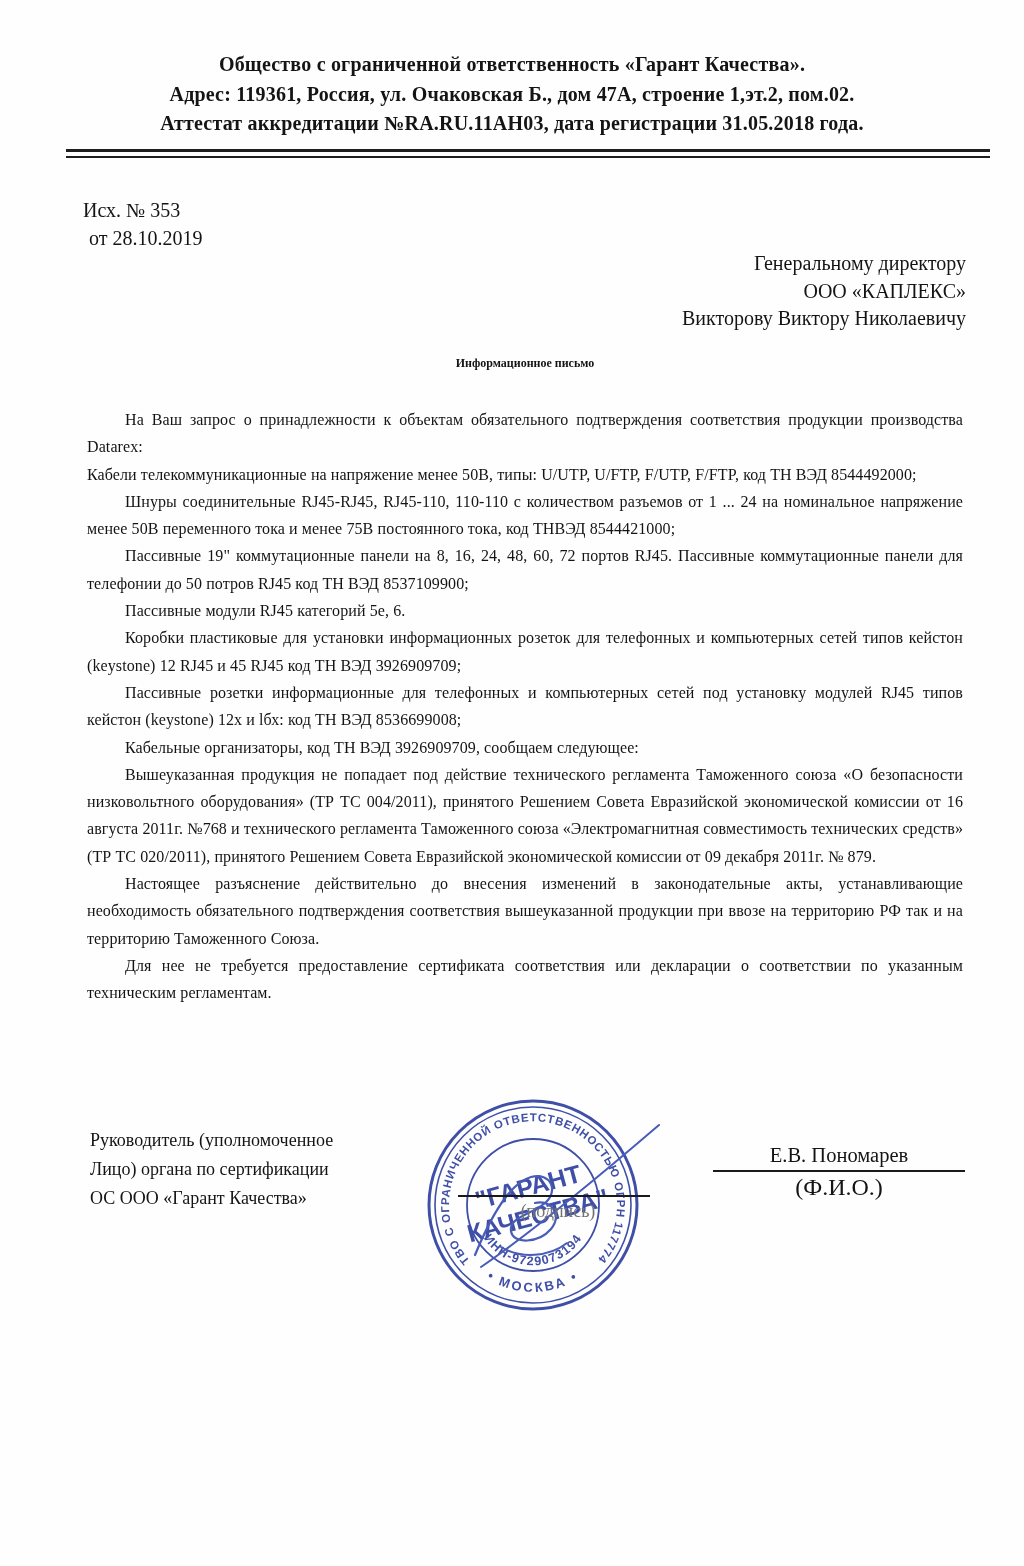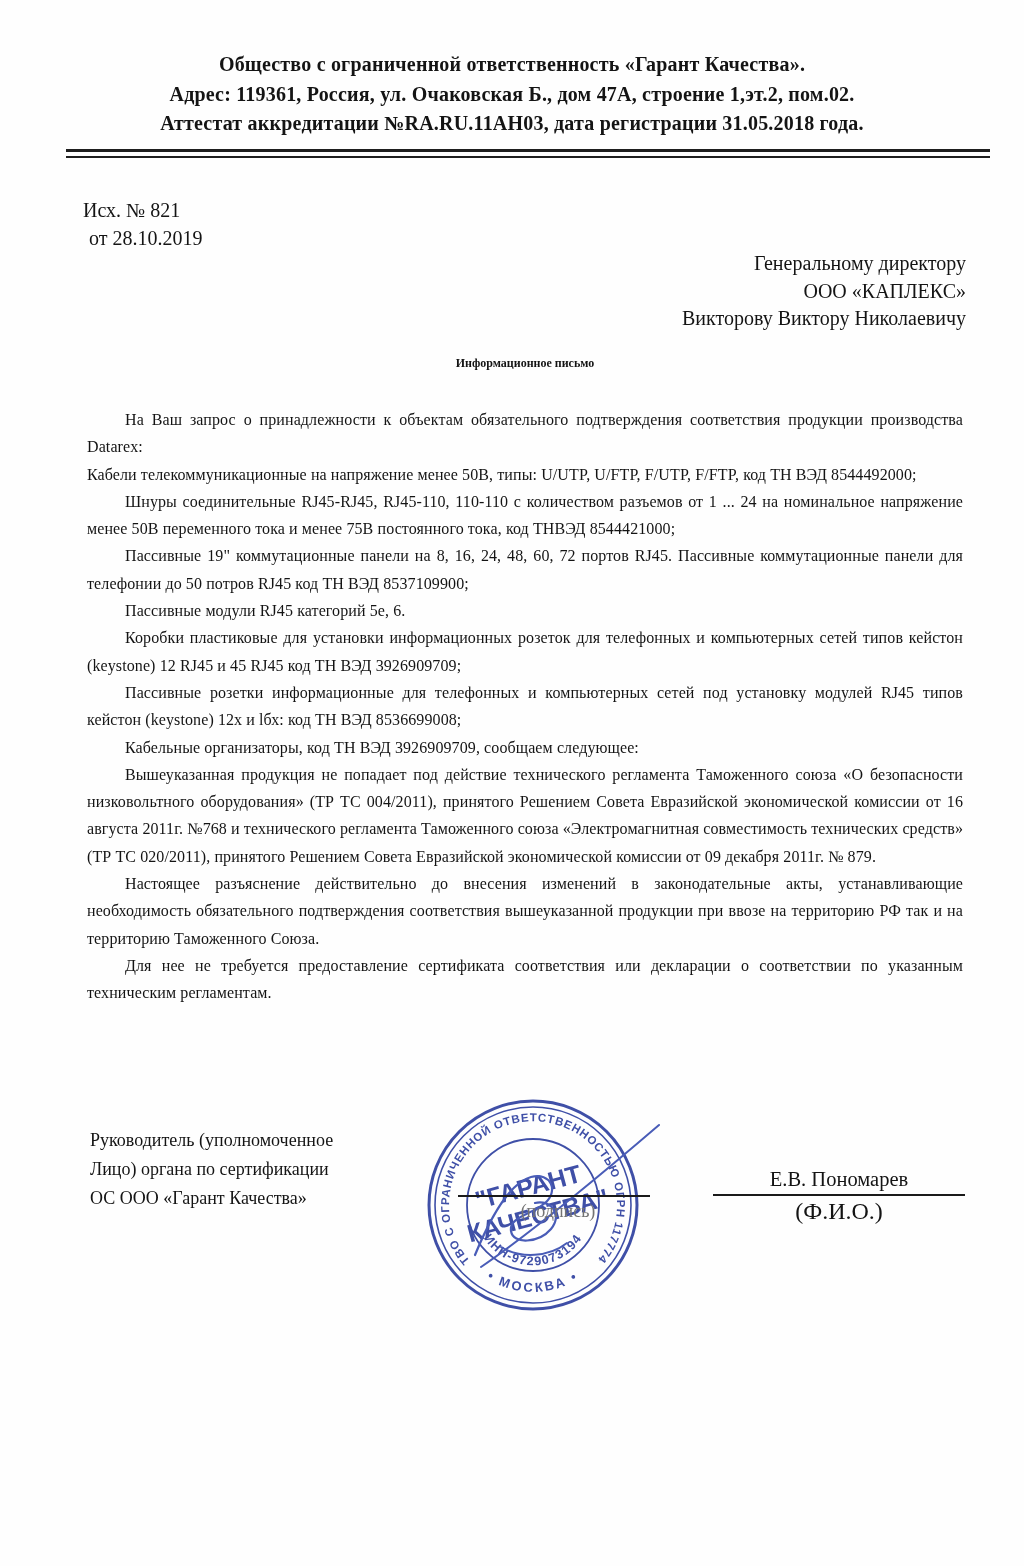--- a/index.html
+++ b/index.html
@@ -60,21 +60,21 @@
   }
   .sign-line{
     position:absolute;top:1195px;left:458px;width:192px;
     border-top:2px solid #1a1a1a;z-index:3;
   }
   .sign-caption{
     position:absolute;top:1201px;left:503px;width:110px;
     text-align:center;font-size:18px;z-index:4;color:#737373;
   }
   .name-block{
-    position:absolute;top:1168px;left:713px;width:252px;
+    position:absolute;top:1144px;left:713px;width:252px;
     text-align:center;z-index:3;
   }
   .name-line{
     display:block;border-bottom:2px solid #1a1a1a;
     font-size:20.5px;padding-bottom:3px;
   }
   .name-caption{display:block;font-size:24px;margin-top:2px;}
   
   .stamp{
     position:absolute;left:400px;top:1085px;
@@ -92,21 +92,21 @@
 <div class="page">
 
   <div class="letterhead">
     <div>Общество с ограниченной ответственность «Гарант Качества».</div>
     <div>Адрес: 119361, Россия, ул. Очаковская Б., дом 47А, строение 1,эт.2, пом.02.</div>
     <div>Аттестат аккредитации №RA.RU.11АН03, дата регистрации 31.05.2018 года.</div>
   </div>
   <div class="rule"></div>
 
   <div class="ref">
-    <div>Исх. № 821</div>
+    <div>Исх. № 353</div>
     <div class="ref-date">от 28.10.2019</div>
   </div>
 
   <div class="addressee">
     <div>Генеральному директору</div>
     <div>ООО «КАПЛЕКС»</div>
     <div>Викторову Виктору Николаевичу</div>
   </div>
 
   <div class="title">Информационное письмо</div>

